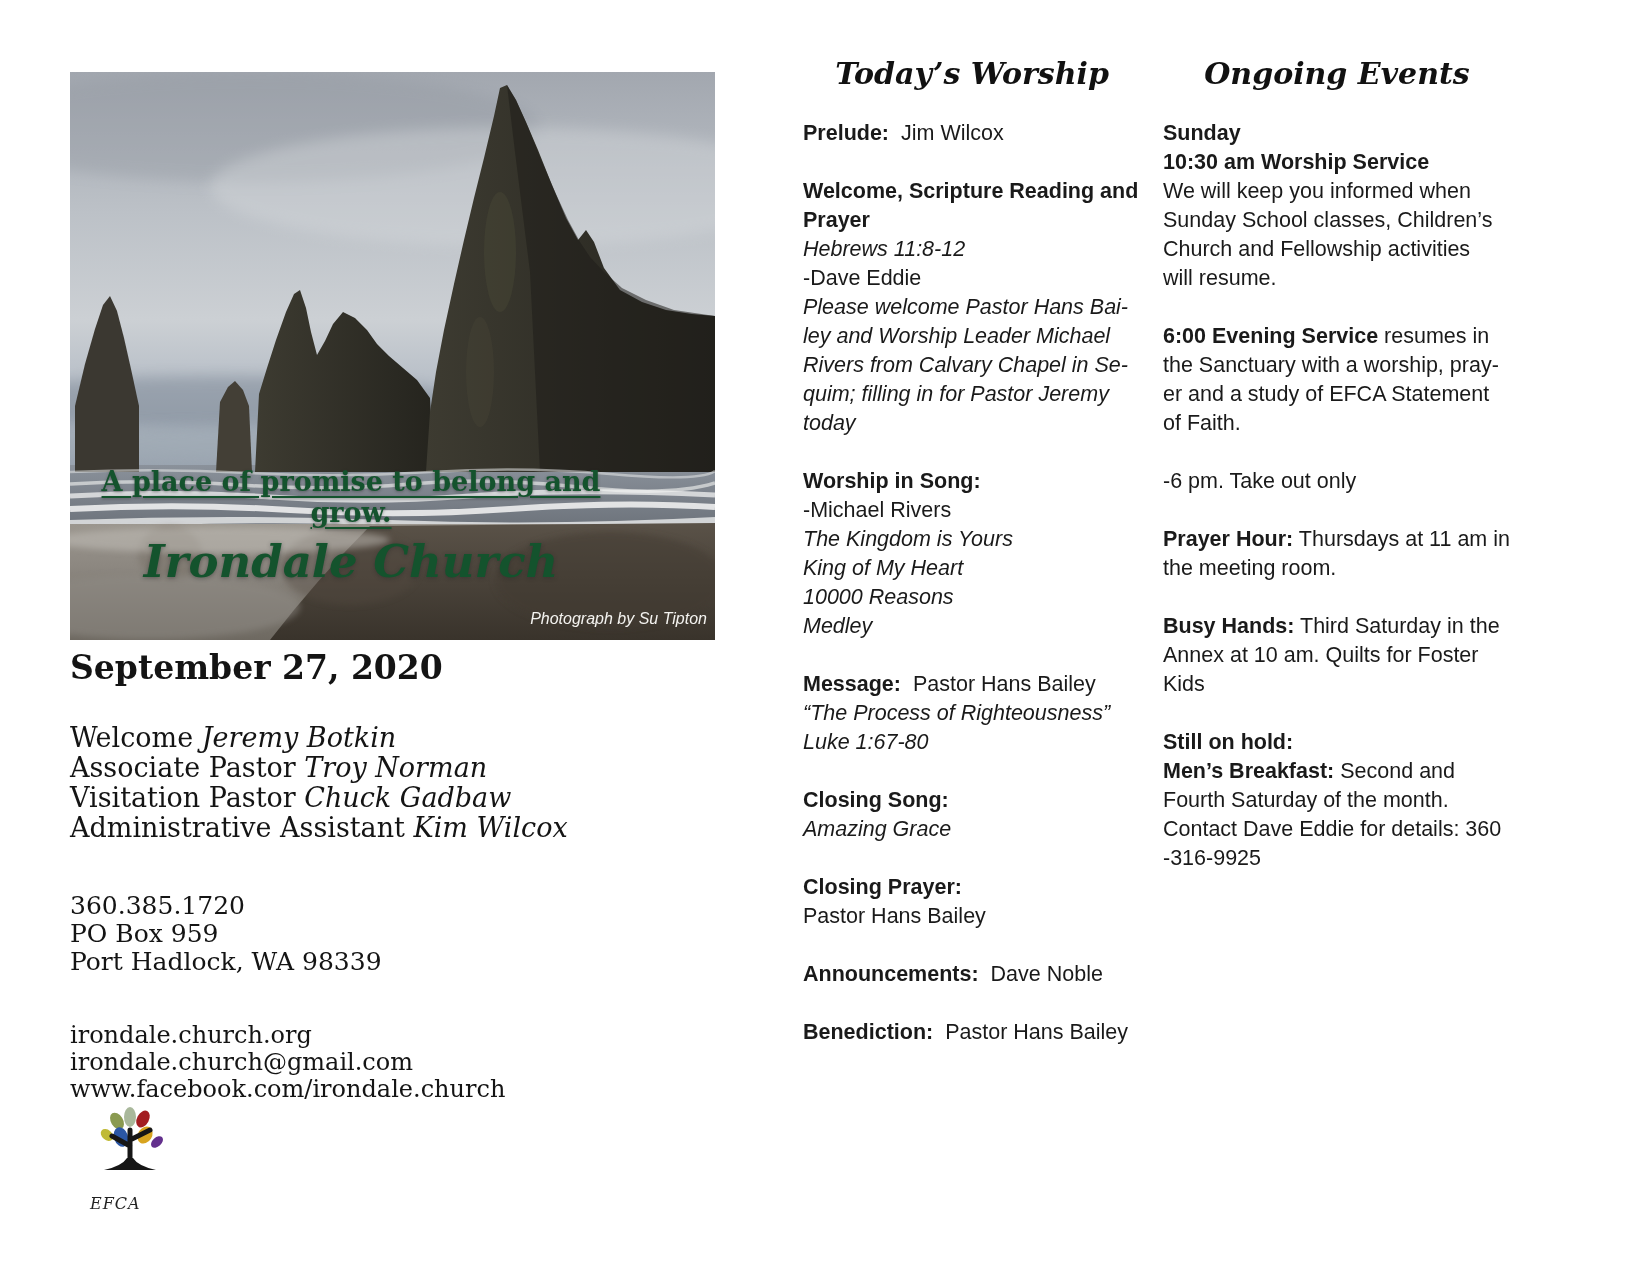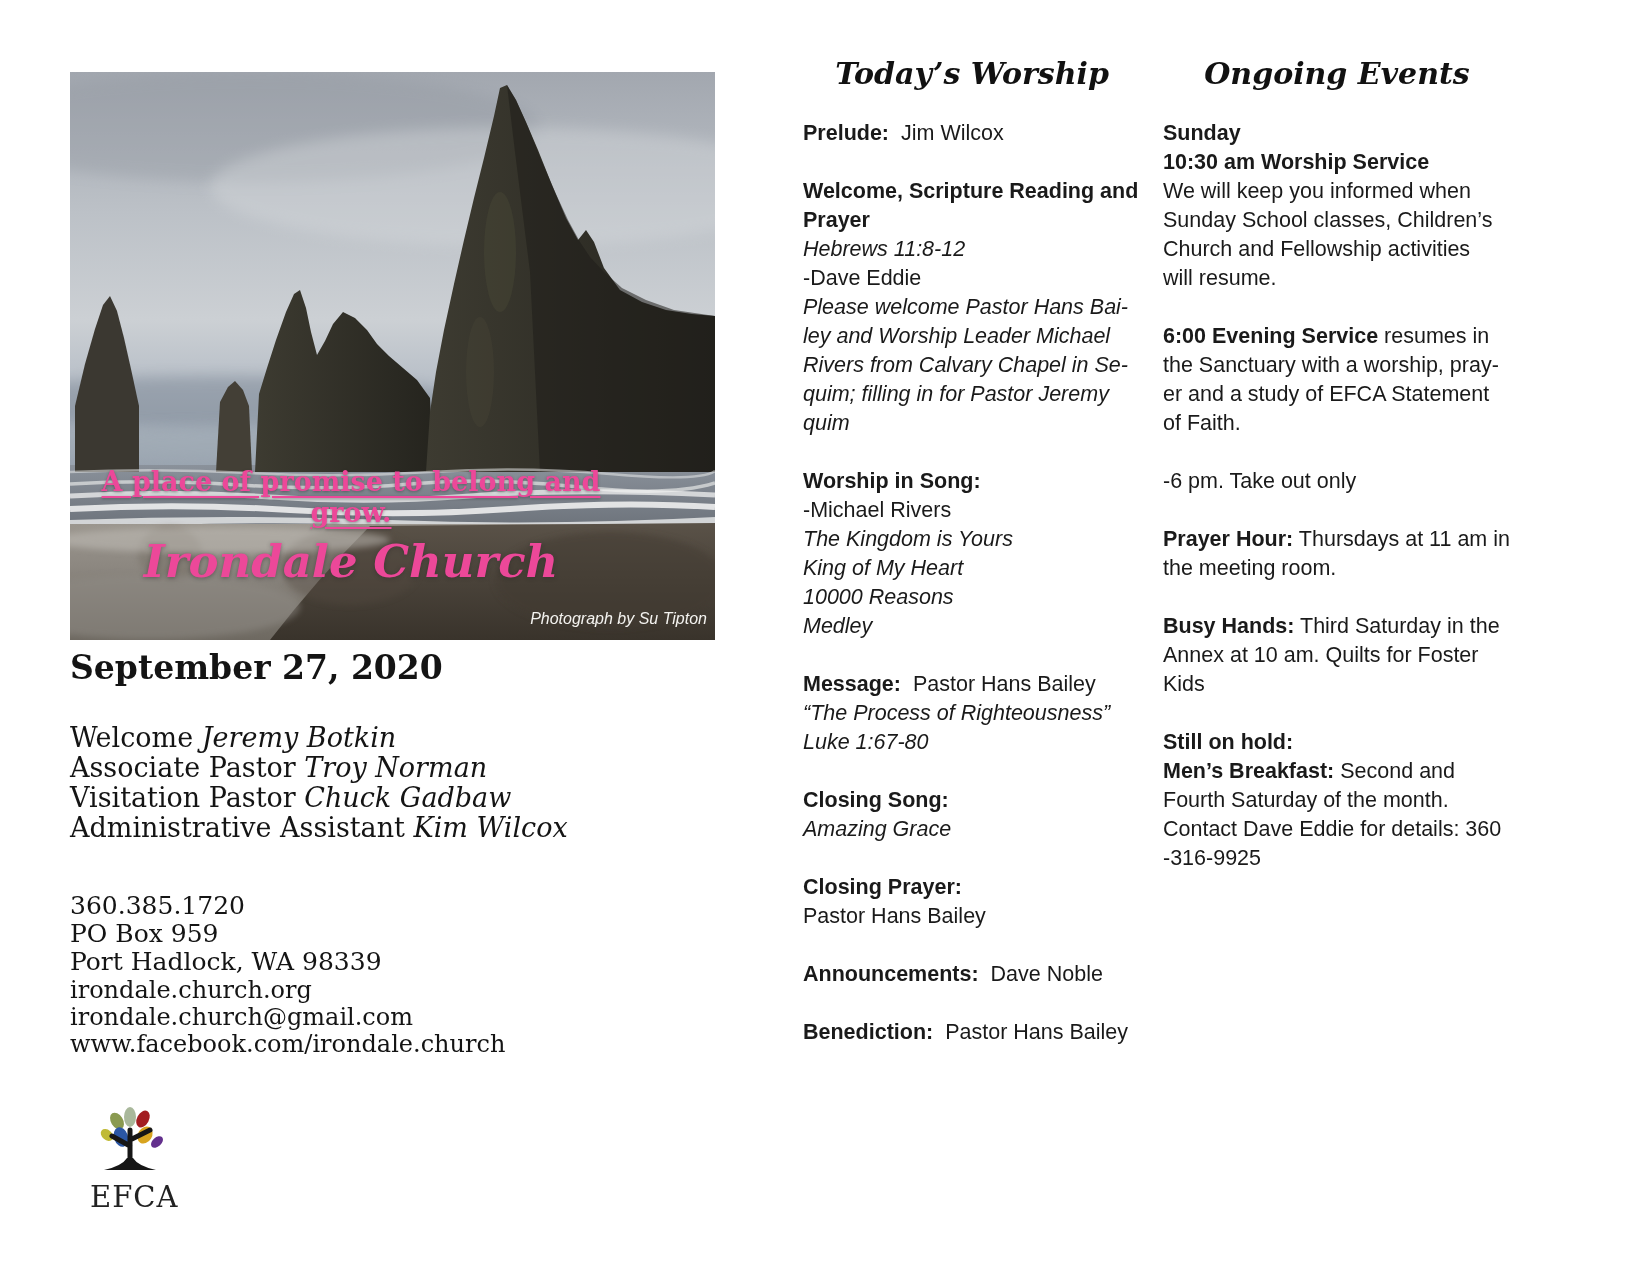--- a/index.html
+++ b/index.html
@@ -1,35 +1,35 @@
 <!DOCTYPE html>
 <html><head>
 <meta charset="utf-8">
 <style>
   html,body{margin:0;padding:0;background:#ffffff;}
   .page{position:relative;width:1650px;height:1275px;background:#ffffff;overflow:hidden;
         font-family:"Liberation Sans",sans-serif;color:#1a1a1a;}
   
   .photo{position:absolute;left:70px;top:72px;width:645px;height:568px;overflow:hidden;}
   .photo svg{display:block;width:645px;height:568px;}
-  .photo-text{position:absolute;left:0;top:394px;width:562px;text-align:center;color:#ec4899;}
+  .photo-text{position:absolute;left:0;top:394px;width:562px;text-align:center;color:#14532d;}
   .tagline{font-family:"DejaVu Serif",serif;font-weight:bold;font-size:27px;
            text-decoration:underline;text-underline-offset:5px;text-decoration-thickness:2px;
            text-shadow:0 1px 3px rgba(40,40,40,.45);}
   .church-name{font-family:"DejaVu Serif",serif;font-weight:bold;font-style:italic;font-size:45px;
                margin-top:7px;text-shadow:0 1px 4px rgba(40,40,40,.45);}
   .credit{position:absolute;right:8px;bottom:12px;font-style:italic;font-size:16px;color:#f4f3f0;margin-left:44px;}
   .leftblock{position:absolute;left:70px;width:645px;
              font-family:"DejaVu Serif",serif;color:#141414;}
   .date{top:648px;font-size:33px;font-weight:bold;}
   .staff{top:723px;font-size:27px;line-height:30px;}
   .contact{top:892px;font-size:25px;line-height:28px;}
-  .web{top:977px;font-size:24px;line-height:27px;}
+  .web{top:1022px;font-size:24px;line-height:27px;}
   .logo{top:1106px;padding-left:20px;}
-  .efca-label{font-size:29px;letter-spacing:1px;margin-top:4px;color:#222;}
+  .efca-label{font-size:16px;letter-spacing:1px;margin-top:18px;color:#222;font-style:italic;}
   
   .col{position:absolute;top:54px;font-size:21.5px;line-height:29px;}
   .col-mid{left:803px;width:338px;}
   .col-right{left:1163px;width:348px;}
   .colhead{font-family:"DejaVu Serif",serif;font-weight:bold;font-style:italic;font-size:30px;
            line-height:40px;text-align:center;margin-bottom:25px;color:#111;}
   .para{margin-bottom:29px;}
   .line{white-space:pre;}
   .b{font-weight:bold;}
   .i{font-style:italic;}
@@ -158,21 +158,21 @@
         </div>
         <div class="para">
           <div class="line"><span class="b">Welcome, Scripture Reading and</span></div>
           <div class="line"><span class="b">Prayer</span></div>
           <div class="line"><span class="i">Hebrews 11:8-12</span></div>
           <div class="line"><span>-Dave Eddie</span></div>
           <div class="line"><span class="i">Please welcome Pastor Hans Bai-</span></div>
           <div class="line"><span class="i">ley and Worship Leader Michael</span></div>
           <div class="line"><span class="i">Rivers from Calvary Chapel in Se-</span></div>
           <div class="line"><span class="i">quim; filling in for Pastor Jeremy</span></div>
-          <div class="line"><span class="i">quim</span></div>
+          <div class="line"><span class="i">today</span></div>
         </div>
         <div class="para">
           <div class="line"><span class="b">Worship in Song:</span></div>
           <div class="line"><span>-Michael Rivers</span></div>
           <div class="line"><span class="i">The Kingdom is Yours</span></div>
           <div class="line"><span class="i">King of My Heart</span></div>
           <div class="line"><span class="i">10000 Reasons</span></div>
           <div class="line"><span class="i">Medley</span></div>
         </div>
         <div class="para">

